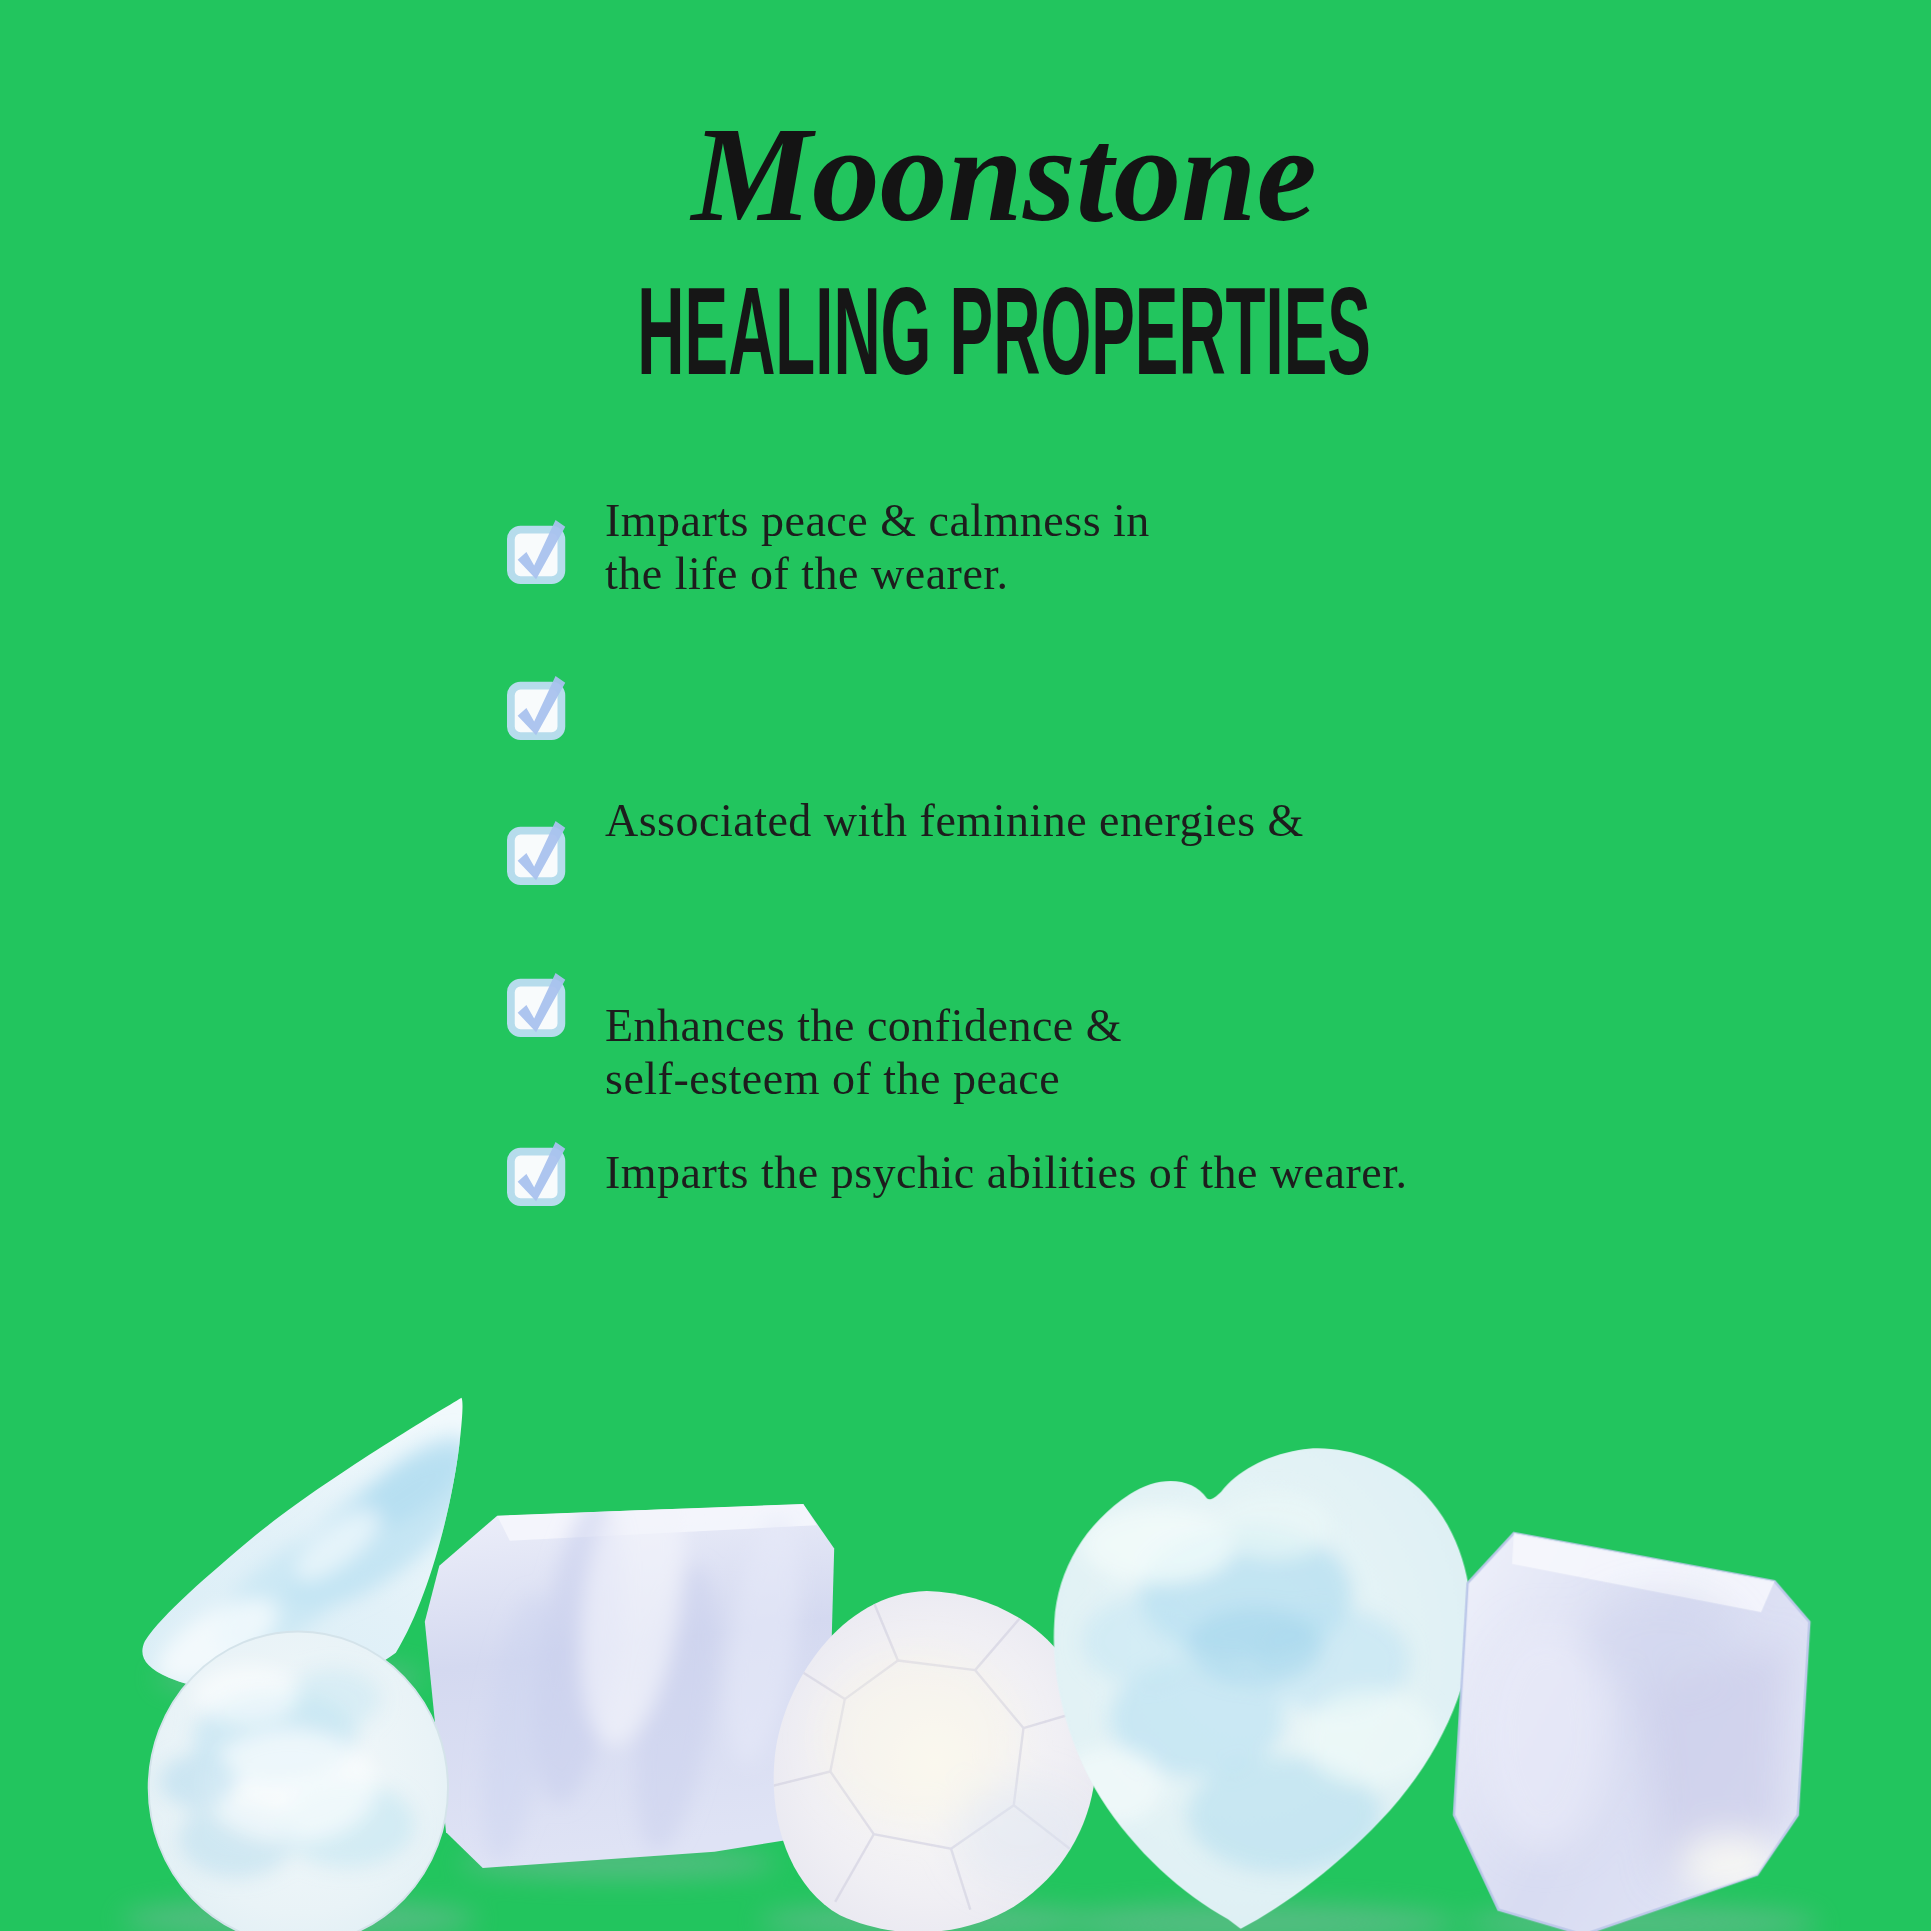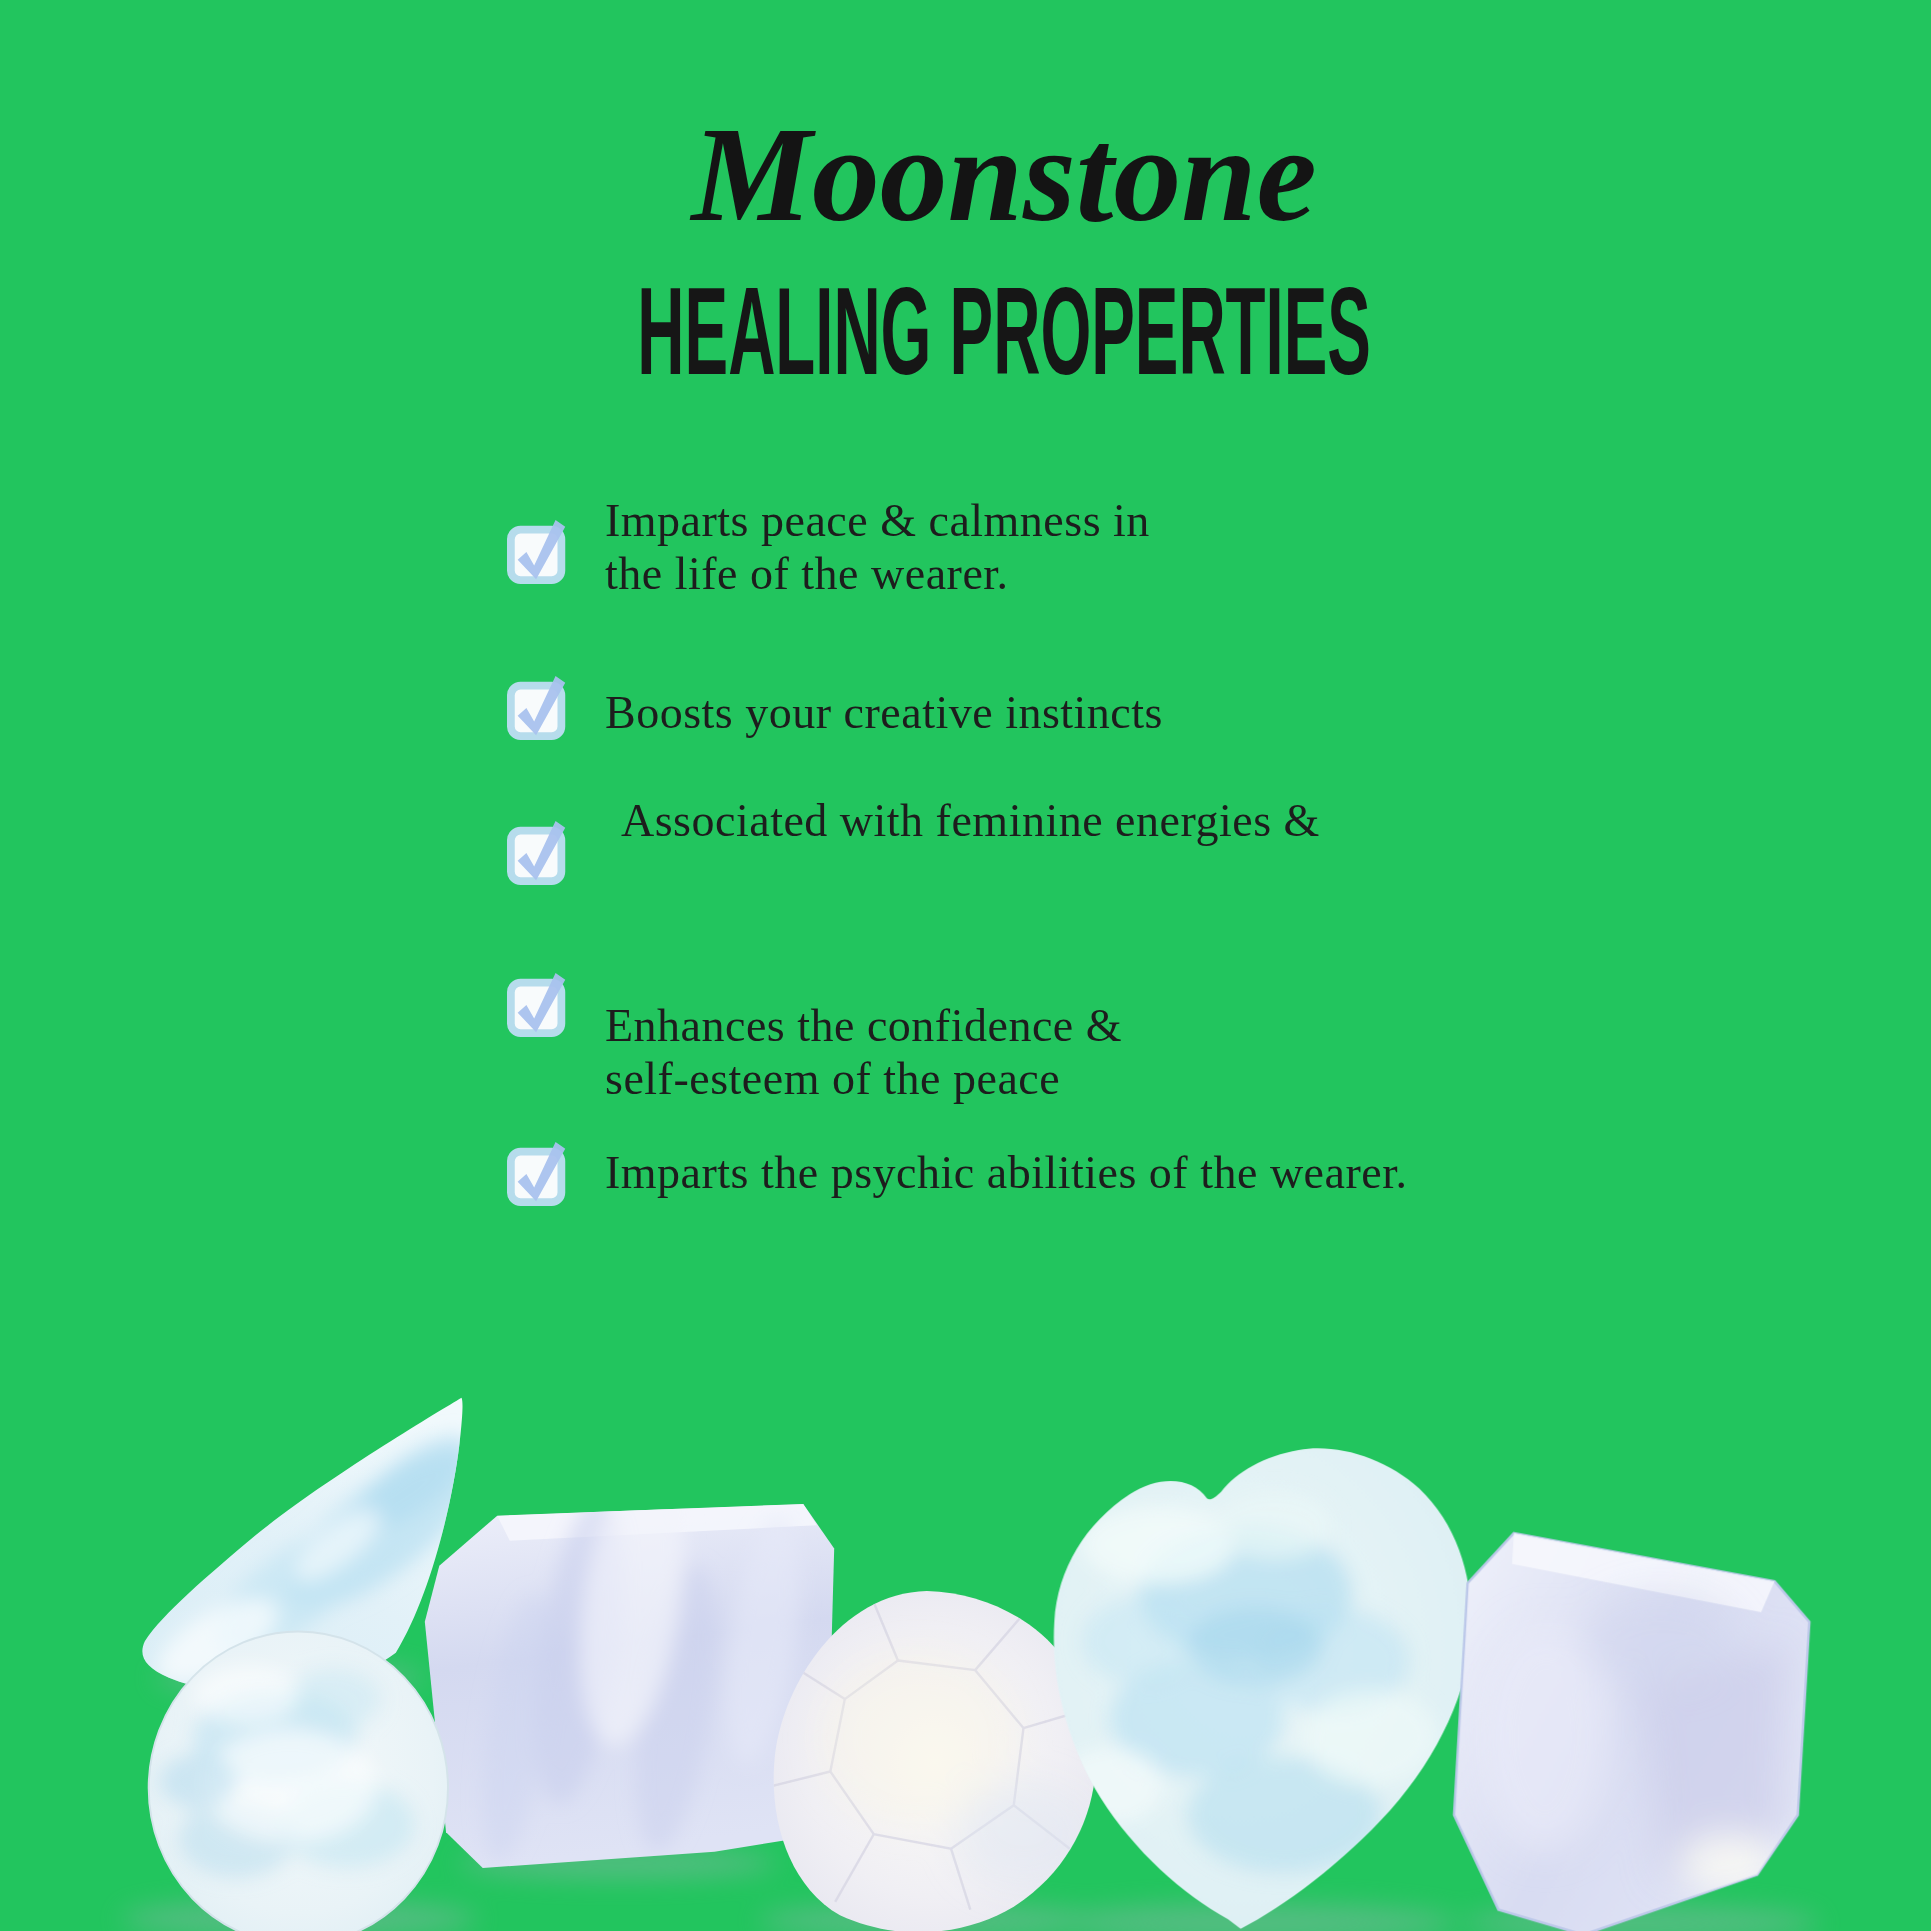--- a/index.html
+++ b/index.html
@@ -41,29 +41,26 @@
   </svg>
   <div class="txt" style="left:605px;top:494px">
     <div>Imparts peace &amp; calmness in</div>
     <div>the life of the wearer.</div>
   </div>
 
   <svg class="cb" viewBox="0 0 70 72" style="left:506px;top:671px">
     <rect x="5" y="15" width="52" height="52" rx="10"></rect>
     <path d="M12 46 L21 38 L29 52 L51 5 L61 12 L31 66 Z"></path>
   </svg>
-  <div class="txt" style="left:605px;top:686px">
-    <div>Boosts your creative instincts</div>
-  </div>
 
   <svg class="cb" viewBox="0 0 70 72" style="left:506px;top:816px">
     <rect x="5" y="15" width="52" height="52" rx="10"></rect>
     <path d="M12 46 L21 38 L29 52 L51 5 L61 12 L31 66 Z"></path>
   </svg>
-  <div class="txt" style="left:621px;top:794px">
+  <div class="txt" style="left:605px;top:794px">
     <div>Associated with feminine energies &amp;</div>
   </div>
 
   <svg class="cb" viewBox="0 0 70 72" style="left:506px;top:968px">
     <rect x="5" y="15" width="52" height="52" rx="10"></rect>
     <path d="M12 46 L21 38 L29 52 L51 5 L61 12 L31 66 Z"></path>
   </svg>
   <div class="txt" style="left:605px;top:999px">
     <div>Enhances the confidence &amp;</div>
     <div>self-esteem of the peace</div>

